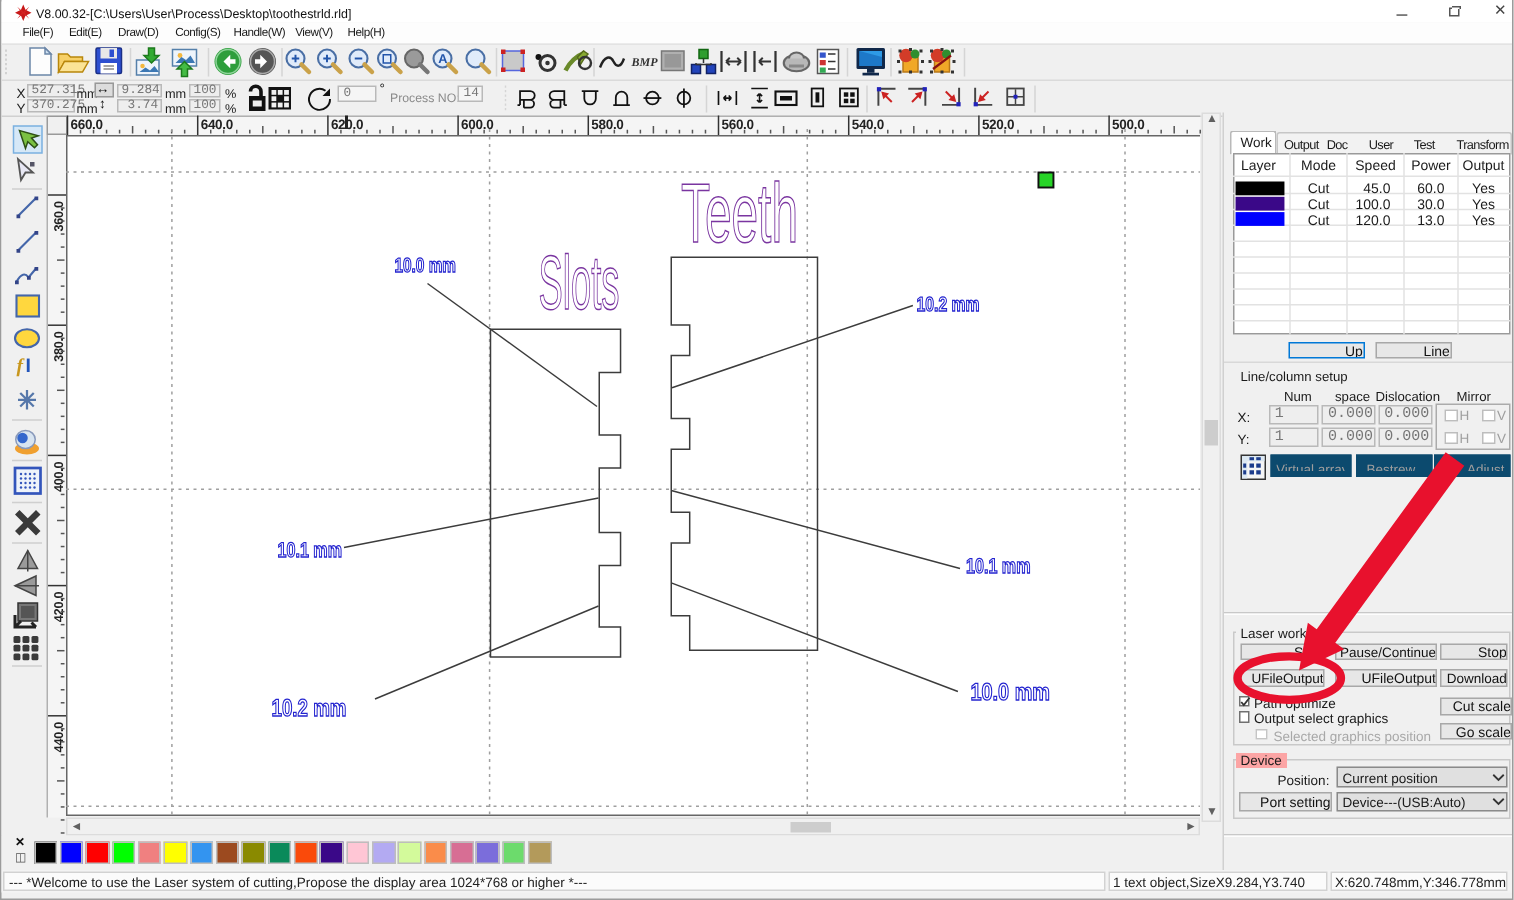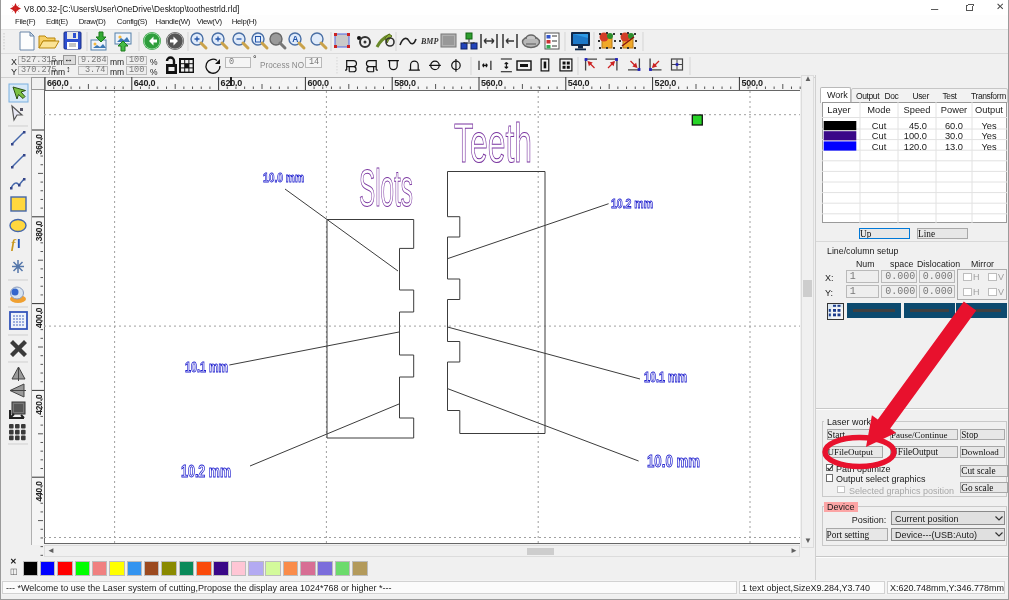--- a/index.html
+++ b/index.html
@@ -1,32 +1,32 @@
 <!DOCTYPE html>
 <html><head><meta charset="utf-8"><style>
 *{margin:0;padding:0;box-sizing:border-box}
 html,body{width:1009px;height:600px;overflow:hidden;background:#f0f0f0;font-family:"Liberation Sans",sans-serif}
 .a{position:absolute}
 .t{position:absolute;white-space:nowrap;font-family:"Liberation Sans",sans-serif;color:#1a1a1a}
-.btn{position:absolute;background:#e7e7e7;border:1px solid #a8a8a8;font-family:Liberation Serif, serif;font-size:9.3px;color:#111;text-align:left;white-space:nowrap;overflow:hidden}
-.dis{background:#404040;border:6px solid #0c4a6e;color:#9e9e9e}
+.btn{position:absolute;background:#e7e7e7;border:1px solid #a8a8a8;font-family:Liberation Sans, sans-serif;font-size:9.3px;color:#111;text-align:right;white-space:nowrap;overflow:hidden}
+.dis{background:#0c4a6e;border:4px solid #0c4a6e;color:#9e9e9e}
 .inp{position:absolute;background:#eeeeee;border:1px solid #b9b9b9;font-size:9px;color:#777;padding-left:3px;font-family:Liberation Mono, monospace}
 .cb{position:absolute;width:7.5px;height:7.5px;background:#fff;border:1px solid #707070}
 .cbs{position:absolute;width:8.5px;height:8.5px;background:#fff;border:1px solid #8a8a8a}
 svg{position:absolute;overflow:visible}
 </style></head><body>
 
 <div class="a" style="left:0;top:0;width:1009px;height:600px;border:1px solid #9b9b9b;background:#f0f0f0"></div>
 
 <div class="a" style="left:1px;top:0;width:1007px;height:15px;background:#ffffff"></div>
 <svg class="a" style="left:10px;top:3px" width="11" height="11" viewBox="0 0 11 11">
     <path d="M5.5 0 L7 3.5 L11 5.5 L7 7.5 L5.5 11 L4 7.5 L0 5.5 L4 3.5 Z" fill="#c81919"></path>
     <path d="M1.5 1.5 L5.5 5 L9.5 1.5 L6.5 5.5 L9.5 9.5 L5.5 6 L1.5 9.5 L4.5 5.5 Z" fill="#d42222"></path>
   </svg>
-<div class="t" style="left:24px;top:3.5px;font-size:8.3px;color:#111">V8.00.32-[C:\Users\User\OneDrive\Desktop\toothestrld.rld]</div>
+<div class="t" style="left:24px;top:3.5px;font-size:8.3px;color:#111">V8.00.32-[C:\Users\User\Process\Desktop\toothestrld.rld]</div>
 <div class="t" style="left:931px;top:1px;font-size:13px;color:#444">–</div>
 <div class="a" style="left:966px;top:5px;width:7px;height:6px;border:1px solid #555"></div>
 <div class="a" style="left:968px;top:4px;width:6px;height:2px;background:#fff;border-top:1px solid #555;border-right:1px solid #555"></div>
 <div class="t" style="left:996px;top:1px;font-size:10px;color:#444">✕</div>
 
 <div class="a" style="left:1px;top:15px;width:1007px;height:14px;background:#fdfdfd"></div>
 <div class="t" style="left:15px;top:17px;font-size:7.8px;letter-spacing:-0.3px">File(F)</div>
 <div class="t" style="left:46px;top:17px;font-size:7.8px;letter-spacing:-0.3px">Edit(E)</div>
 <div class="t" style="left:78.7px;top:17px;font-size:7.8px;letter-spacing:-0.3px">Draw(D)</div>
 <div class="t" style="left:116.8px;top:17px;font-size:7.8px;letter-spacing:-0.3px">Config(S)</div>

